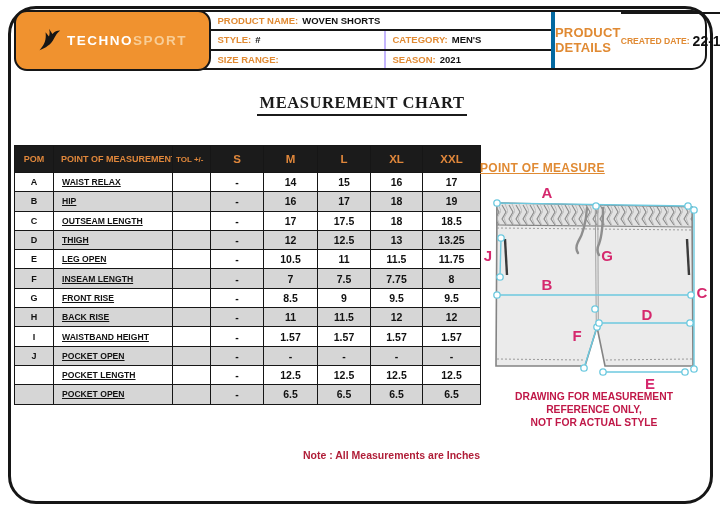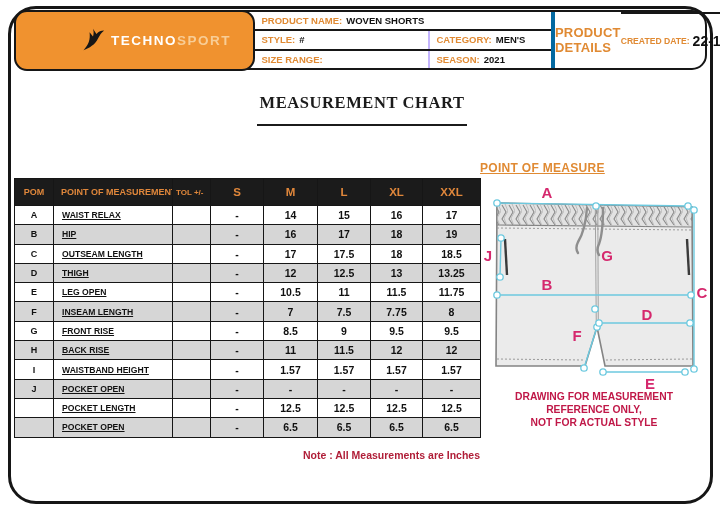--- a/index.html
+++ b/index.html
@@ -6,21 +6,21 @@
   .page{position:relative;width:720px;height:509px;background:#fff;overflow:hidden;
         font-family:"Liberation Sans", sans-serif;}
   .page-border{position:absolute;left:8px;top:6px;width:699px;height:492px;
         border:3px solid #161616;border-radius:28px;pointer-events:none;}
 
   
   .header{position:absolute;left:14px;top:10px;width:689px;height:56px;
         border:2.5px solid #161616;border-radius:15px;display:flex;}
   .logo-box{width:193px;flex:0 0 193px;background:#F0922F;border:2.5px solid #161616;
         border-radius:13px;margin:-2.5px 0 -2.5px -2.5px;display:flex;align-items:center;
-        justify-content:center;gap:6px;padding-left:44px;}
+        justify-content:center;gap:6px;}
   .brand{font-weight:bold;font-size:13.5px;letter-spacing:1.5px;color:#fff;}
   .brand .b2{color:#F8CD96;}
   .fields{flex:1;display:flex;flex-direction:column;font-size:9.5px;font-weight:bold;}
   .frow{flex:1;display:flex;align-items:center;}
   .frow + .frow{border-top:2px solid #161616;}
   .fcell{height:100%;display:flex;align-items:center;padding-left:7px;gap:4px;}
   .fcell.c1{width:166px;flex:0 0 166px;}
   .fcell.c2{flex:1;border-left:2px solid #c4b5fd;}
   .flabel{color:#E08A33;}
   .fvalue{color:#111;}
@@ -28,24 +28,24 @@
         flex-direction:row;}
   .details-title{flex:2;display:flex;align-items:center;justify-content:center;
         color:#E08A33;font-weight:bold;font-size:13px;letter-spacing:.2px;}
   .created{flex:1;border-top:2px solid #161616;display:flex;align-items:center;
         justify-content:center;gap:3px;font-size:8.6px;font-weight:bold;white-space:nowrap;}
 
   
   .title-wrap{position:absolute;left:0;top:93px;width:724px;text-align:center;}
   .title{display:inline-block;font-family:"Liberation Serif", serif;font-weight:bold;
         font-size:16.5px;color:#1b1b1b;letter-spacing:.6px;
-        border-bottom:2.5px solid #1b1b1b;padding:0 2px 11px;}
+        border-bottom:2.5px solid #1b1b1b;padding:0 2px 1px;}
 
   
-  table.mtable{position:absolute;left:14px;top:178px;width:466px;border-collapse:collapse;
+  table.mtable{position:absolute;left:14px;top:145px;width:466px;border-collapse:collapse;
         table-layout:fixed;}
   .mtable th,.mtable td{border:1.6px solid #161616;padding:0;font-weight:bold;
         overflow:hidden;white-space:nowrap;}
   .mtable thead th{background:#1b1b1b;color:#E0873B;height:26px;}
   .mtable thead .h-pom{font-size:9px;}
   .mtable thead .h-point{font-size:9px;text-align:left;padding-left:7px;}
   .mtable thead .h-tol{font-size:8px;text-align:left;padding-left:3px;}
   .mtable thead .h-size{font-size:11.5px;}
   .mtable tbody td{height:18.3px;text-align:center;font-size:10.5px;color:#111;background:#fff;}
   .mtable tbody td.point-cell{text-align:left;padding-left:8px;font-size:8.6px;text-decoration:underline;}

